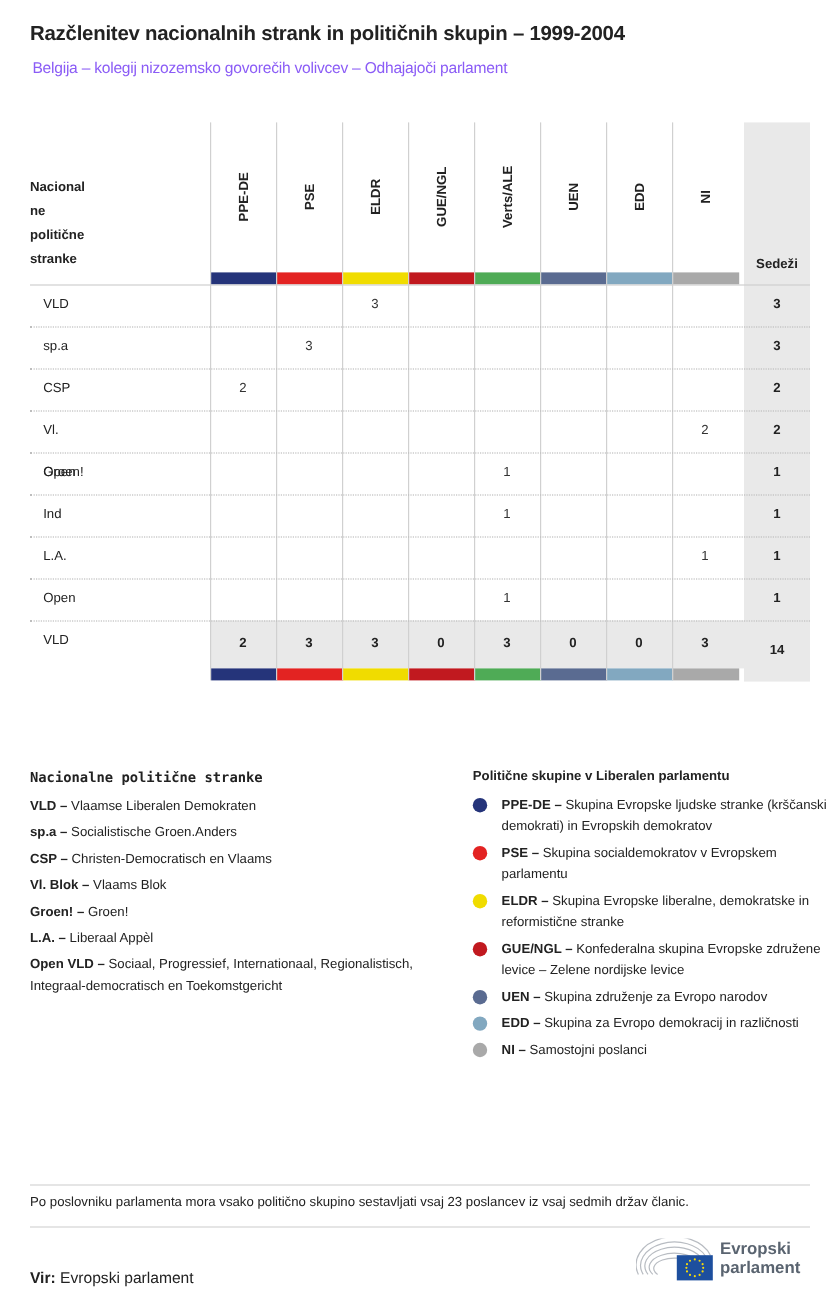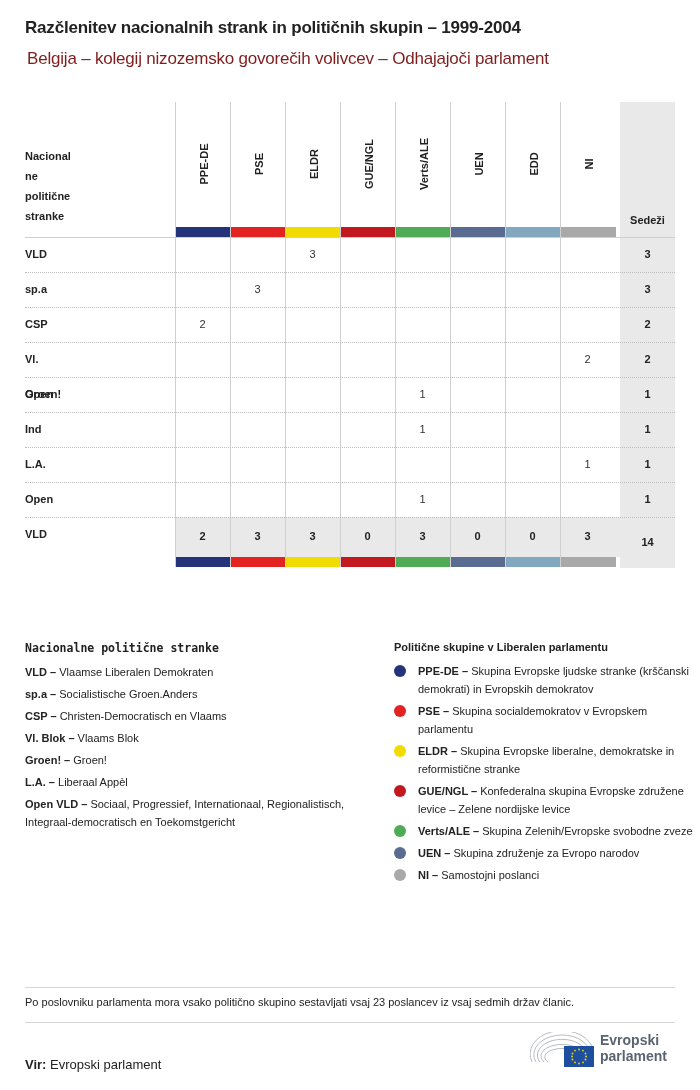--- a/index.html
+++ b/index.html
@@ -1,37 +1,37 @@
 <!DOCTYPE html>
 <html><head>
 <meta charset="utf-8">
 <style>
   * { box-sizing: border-box; margin: 0; padding: 0; }
   body {
     width: 700px; height: 1090px; background: #ffffff; position: relative;
     font-family: "Liberation Sans", sans-serif; color: #1a1a1a; overflow: hidden;
   }
   .title { position: absolute; left: 25px; top: 18px; font-size: 17px; font-weight: bold; color: #222; letter-spacing: -0.2px; }
-  .subtitle { position: absolute; left: 27px; top: 49px; font-size: 17px; color: #7f1d1d; letter-spacing: -0.2px; }
+  .subtitle { position: absolute; left: 27px; top: 49px; font-size: 13px; color: #8b5cf6; letter-spacing: -0.2px; }
 
   
   .tbl { position: absolute; left: 25px; top: 102px; }
   .row-label-head { position: absolute; left: 0; top: 44px; width: 140px; font-size: 11px; font-weight: bold; line-height: 20px; color: #222; }
   .col { position: absolute; top: 0; width: 55px; height: 466px; border-left: 1px solid #d0d0d0; }
   .col-head { position: absolute; left: 0; top: 0; width: 55px; height: 125px; }
   .col-head span {
     position: absolute; left: 50%; top: 62px; transform: translate(-50%,-50%) rotate(-90deg);
     font-size: 11px; font-weight: bold; white-space: nowrap; color: #222;
   }
   .color-bar { position: absolute; left: 0; width: 55px; height: 10px; }
   .seats-col { position: absolute; left: 595px; top: 0; width: 55px; height: 466px; background: #e9e9e9; }
   .seats-head { position: absolute; left: 0; top: 112px; width: 55px; text-align: center; font-size: 11px; font-weight: bold; color: #222; }
   .hline { position: absolute; left: 0; height: 0; border-top: 1px dotted #bdbdbd; width: 650px; }
   .hline.solid { border-top: 1px solid #cfcfcf; }
-  .row-name { position: absolute; left: 0; font-size: 11px; font-weight: bold; color: #222; line-height: 35px; height: 35px; }
+  .row-name { position: absolute; left: 11px; font-size: 11px; font-weight: normal; color: #222; line-height: 35px; height: 35px; }
   .cell { position: absolute; width: 55px; height: 35px; line-height: 35px; text-align: center; font-size: 11px; color: #333; }
   .total-cell { position: absolute; width: 55px; height: 35px; line-height: 35px; text-align: center; font-size: 11px; font-weight: bold; color: #222; }
   .sum-band { position: absolute; left: 150px; width: 445px; height: 40px; background: #e9e9e9; }
 
   
   .legend-left { position: absolute; left: 25px; top: 641px; width: 345px; }
   .legend-left .lh { font-family: "DejaVu Sans Mono", monospace; font-weight: bold; font-size: 11.5px; margin-bottom: 8px; color: #222; }
   .legend-left .li { font-size: 11px; line-height: 18px; margin-bottom: 4px; color: #222; }
   .legend-left .li b { font-weight: bold; }
   .legend-right { position: absolute; left: 394px; top: 641px; width: 300px; }
@@ -232,22 +232,22 @@
     </div>
 </div>
 
 <div class="legend-right">
   <div class="lh">Politične skupine v Liberalen parlamentu</div>
   <div id="legend-right-items">
       <div class="li"><span class="dot" style="background: rgb(37, 52, 122);"></span><b>PPE-DE –</b> <span>Skupina Evropske ljudske stranke (krščanski demokrati) in Evropskih demokratov</span></div>
       <div class="li"><span class="dot" style="background: rgb(227, 35, 34);"></span><b>PSE –</b> <span>Skupina socialdemokratov v Evropskem parlamentu</span></div>
       <div class="li"><span class="dot" style="background: rgb(240, 220, 0);"></span><b>ELDR –</b> <span>Skupina Evropske liberalne, demokratske in reformistične stranke</span></div>
       <div class="li"><span class="dot" style="background: rgb(193, 25, 31);"></span><b>GUE/NGL –</b> <span>Konfederalna skupina Evropske združene levice – Zelene nordijske levice</span></div>
-      <div class="li"><span class="dot" style="background: rgb(79, 171, 86);"></span><b>Verts/ALE –</b> <span>Skupina Zelenih/Evropske svobodne zveze</span></div>
       <div class="li"><span class="dot" style="background: rgb(90, 107, 145);"></span><b>UEN –</b> <span>Skupina združenje za Evropo narodov</span></div>
+      <div class="li"><span class="dot" style="background: rgb(130, 168, 192);"></span><b>EDD –</b> <span>Skupina za Evropo demokracij in različnosti</span></div>
       <div class="li"><span class="dot" style="background: rgb(169, 169, 169);"></span><b>NI –</b> <span>Samostojni poslanci</span></div>
     </div>
 </div>
 
 <div class="sep" style="top:987px;"></div>
 <div class="note">Po poslovniku parlamenta mora vsako politično skupino sestavljati vsaj 23 poslancev iz vsaj sedmih držav članic.</div>
 <div class="sep" style="top:1022px;"></div>
 
 <div class="source">
   <b>Vir:</b>

